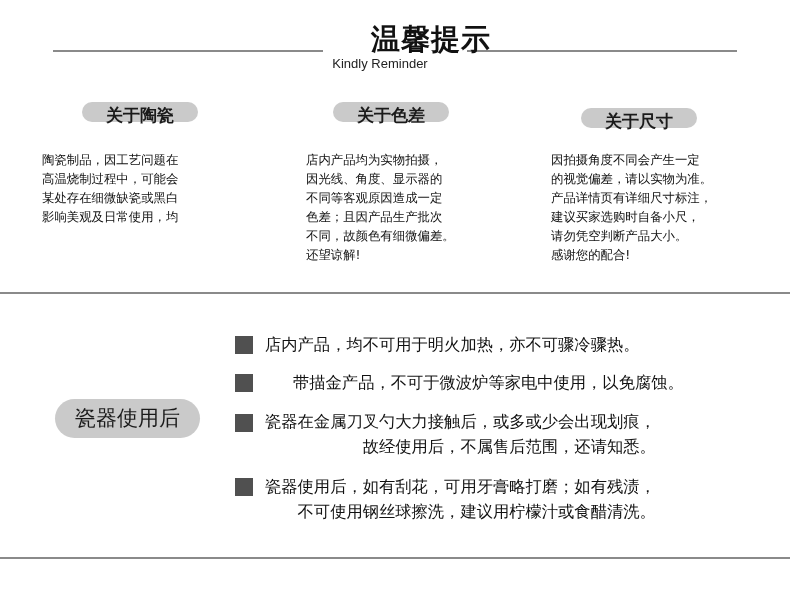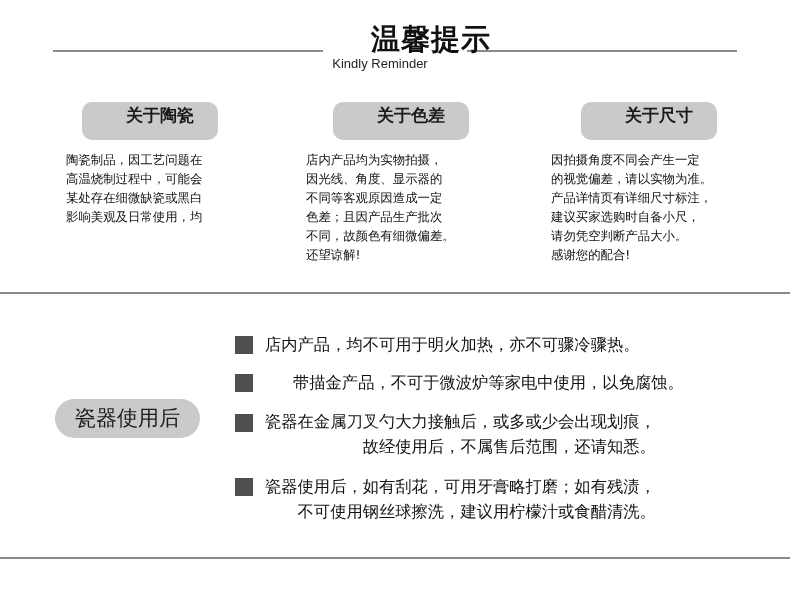--- a/index.html
+++ b/index.html
@@ -5,57 +5,57 @@
   html, body { margin: 0; padding: 0; background: #ffffff; }
   body { width: 790px; height: 590px; position: relative; overflow: hidden;
          font-family: "DejaVu Sans", sans-serif; color: #111; }
   .hline { position: absolute; height: 2px; background: #8a8a8a; }
   .title { position: absolute; left: 0; width: 790px; top: 20px; text-align: center;
            font-size: 29px; font-weight: bold; letter-spacing: 1px; color: #111; padding-left: 36px; }
   .subtitle { position: absolute; left: 0; width: 760px; top: 56px; text-align: center;
               font-family: "Liberation Sans", sans-serif; font-size: 13px; color: #222; }
   .pill { position: absolute; background: #cacaca; border-radius: 10px; text-align: center;
           font-family: "DejaVu Serif", serif; font-weight: bold; color: #1a1a1a; }
-  .sec-pill { width: 116px; height: 38px; line-height: 26px; font-size: 17px; top: 102px; padding-left: 20px; }
+  .sec-pill { width: 116px; height: 20px; line-height: 26px; font-size: 17px; top: 102px; }
   .col-text { position: absolute; top: 150px; font-size: 12.4px; line-height: 19px; color: #111; }
   .col-text div { white-space: nowrap; }
   .care-pill { left: 55px; top: 399px; width: 145px; height: 39px; line-height: 39px;
                font-family: "DejaVu Sans", sans-serif; font-weight: normal; font-size: 21px;
                border-radius: 20px; }
   .bullet { position: absolute; left: 235px; width: 18px; height: 18px; background: #505050; }
   .care-text { position: absolute; left: 265px; font-size: 16.3px; line-height: 25px; color: #111; text-align: right; }
   .care-text div { white-space: nowrap; }
 </style>
 </head>
 <body>
 
 <div class="hline" style="left:53px; top:50px; width:270px;"></div>
 <div class="hline" style="left:467px; top:50px; width:270px;"></div>
 <div class="title">温馨提示</div>
 <div class="subtitle">Kindly Reminder</div>
 
 <div class="pill sec-pill" style="left:82px;">关于陶瓷</div>
-<div class="col-text" style="left:66px;text-align:center;">
+<div class="col-text" style="left:42px;text-align:center;">
   <div>陶瓷制品，因工艺问题在</div>
   <div>高温烧制过程中，可能会</div>
   <div>某处存在细微缺瓷或黑白</div>
   <div>影响美观及日常使用，均</div>
 </div>
 
 <div class="pill sec-pill" style="left:333px;">关于色差</div>
 <div class="col-text" style="left:306px;">
   <div>店内产品均为实物拍摄，</div>
   <div>因光线、角度、显示器的</div>
   <div>不同等客观原因造成一定</div>
   <div>色差；且因产品生产批次</div>
   <div>不同，故颜色有细微偏差。</div>
   <div>还望谅解!</div>
 </div>
 
-<div class="pill sec-pill" style="left:581px;">关于尺寸</div>
+<div class="pill sec-pill" style="left:581px;margin-top:6px;">关于尺寸</div>
 <div class="col-text" style="left:551px;">
   <div>因拍摄角度不同会产生一定</div>
   <div>的视觉偏差，请以实物为准。</div>
   <div>产品详情页有详细尺寸标注，</div>
   <div>建议买家选购时自备小尺，</div>
   <div>请勿凭空判断产品大小。</div>
   <div>感谢您的配合!</div>
 </div>
 
 <div class="hline" style="left:0; top:292px; width:790px;"></div>

